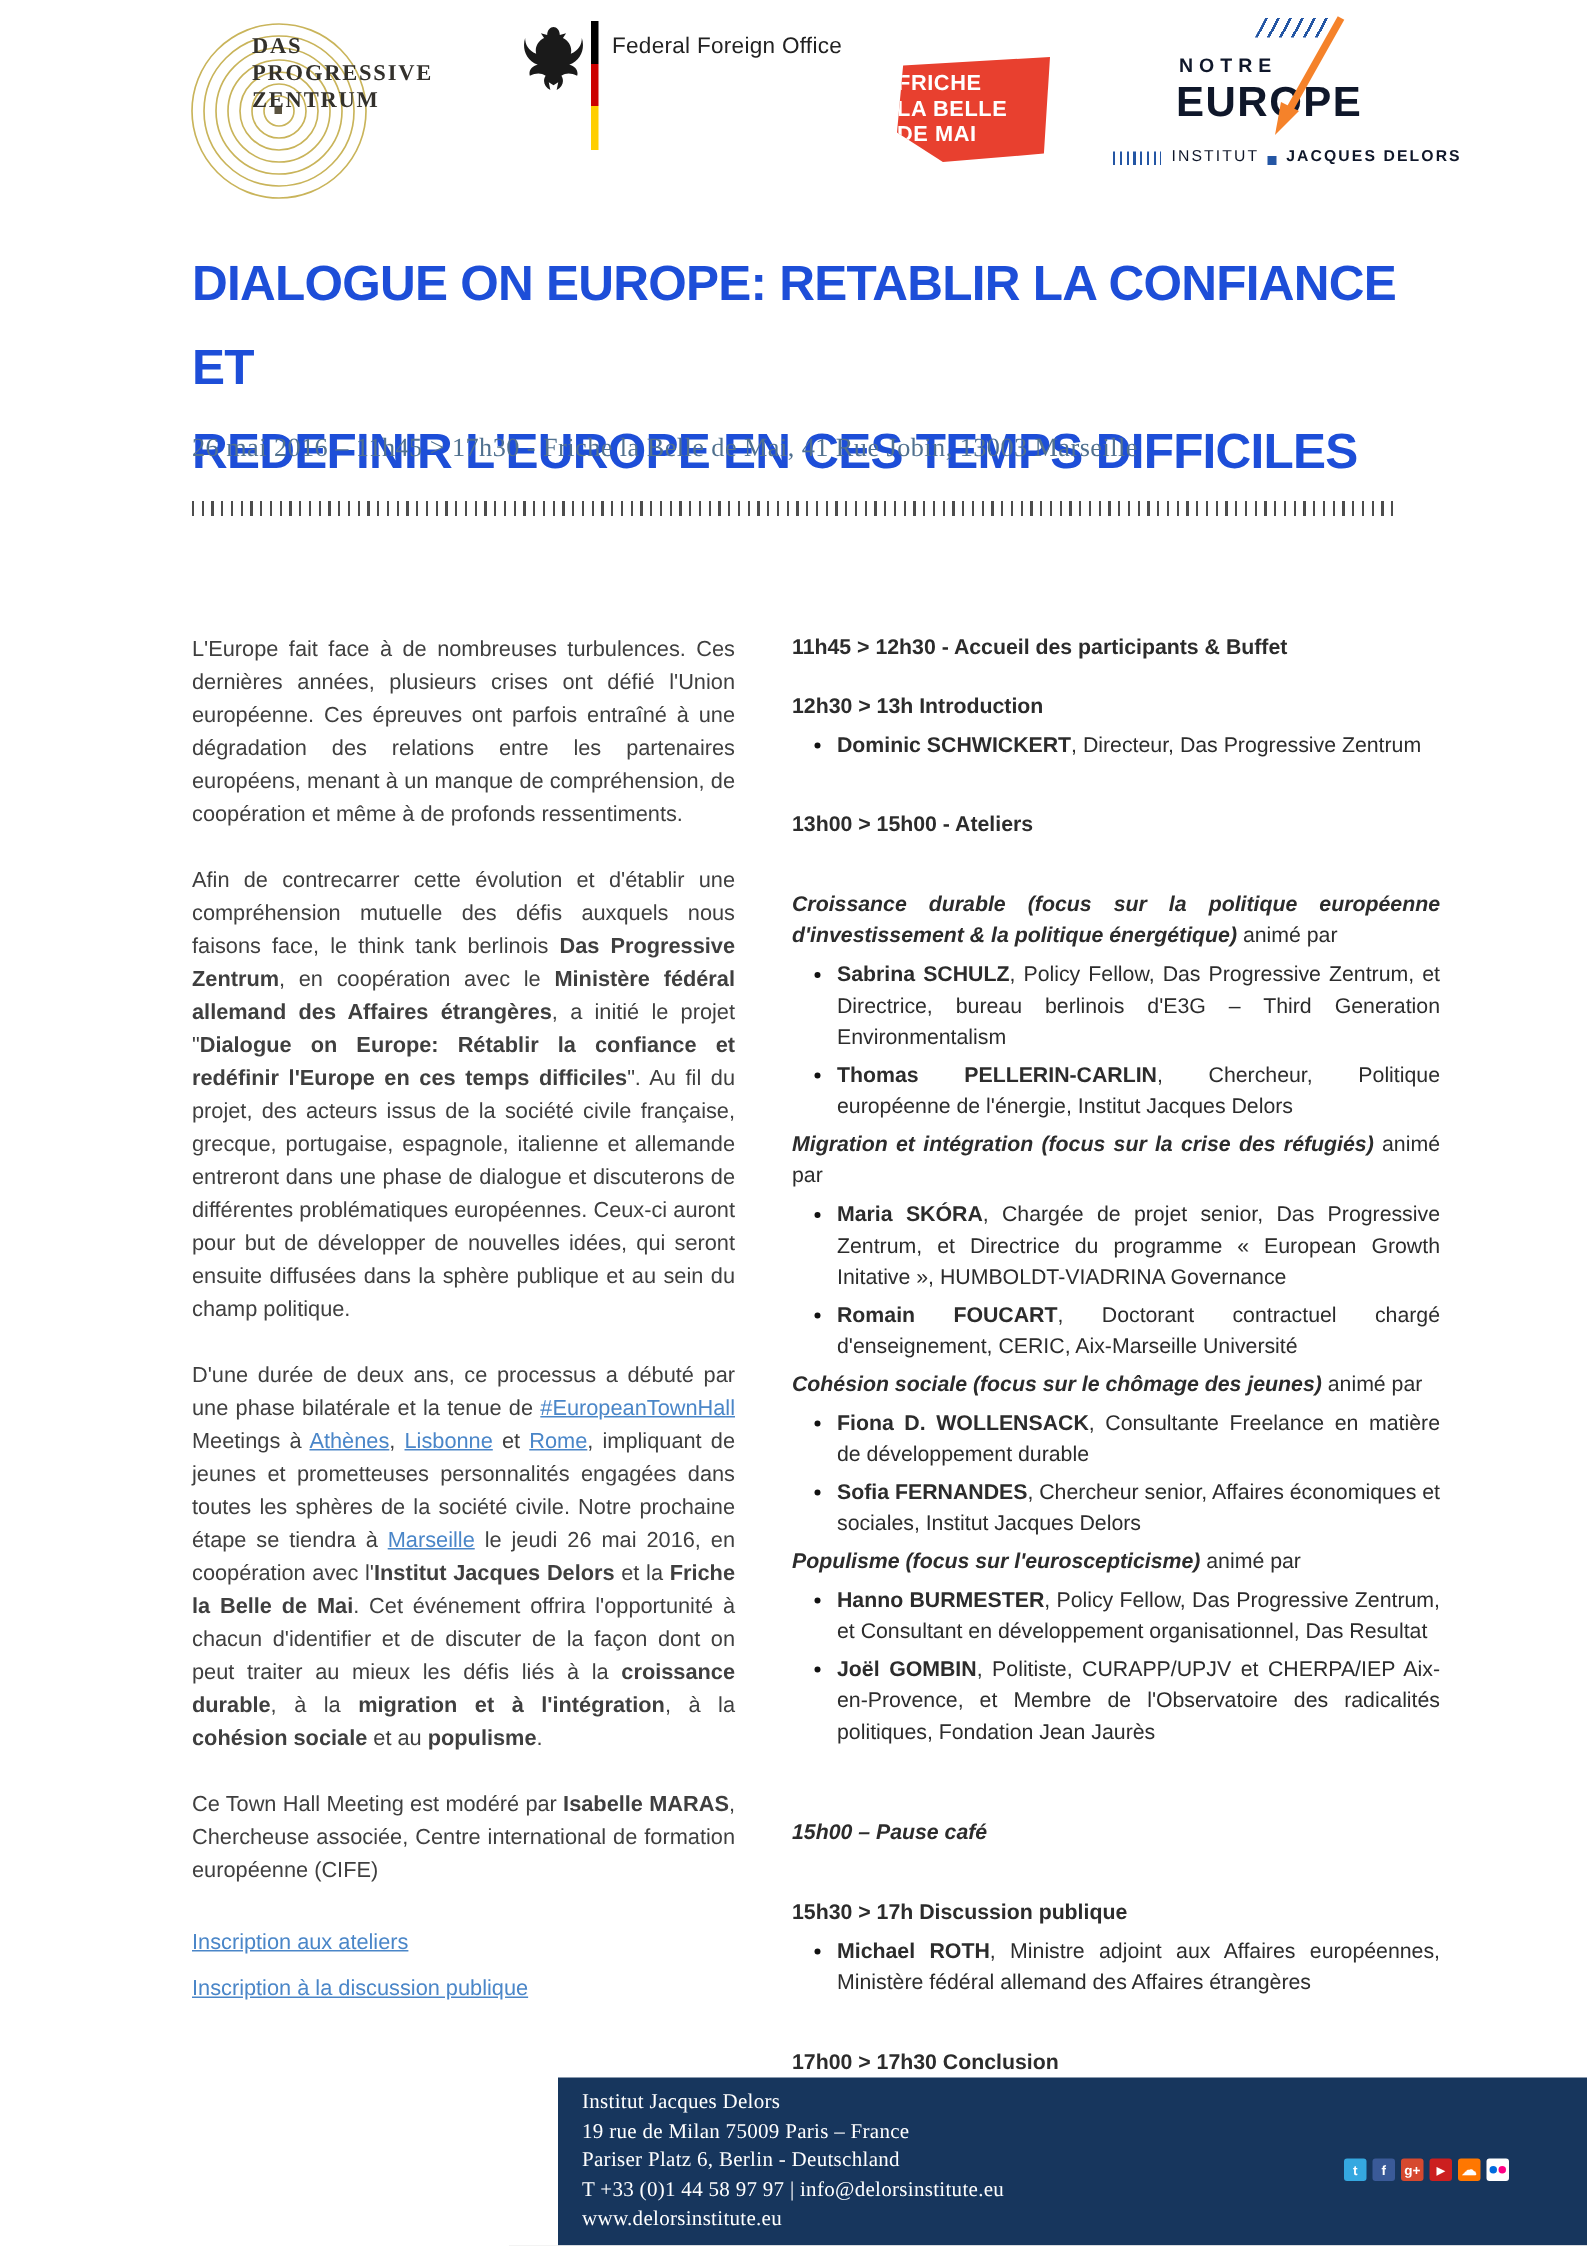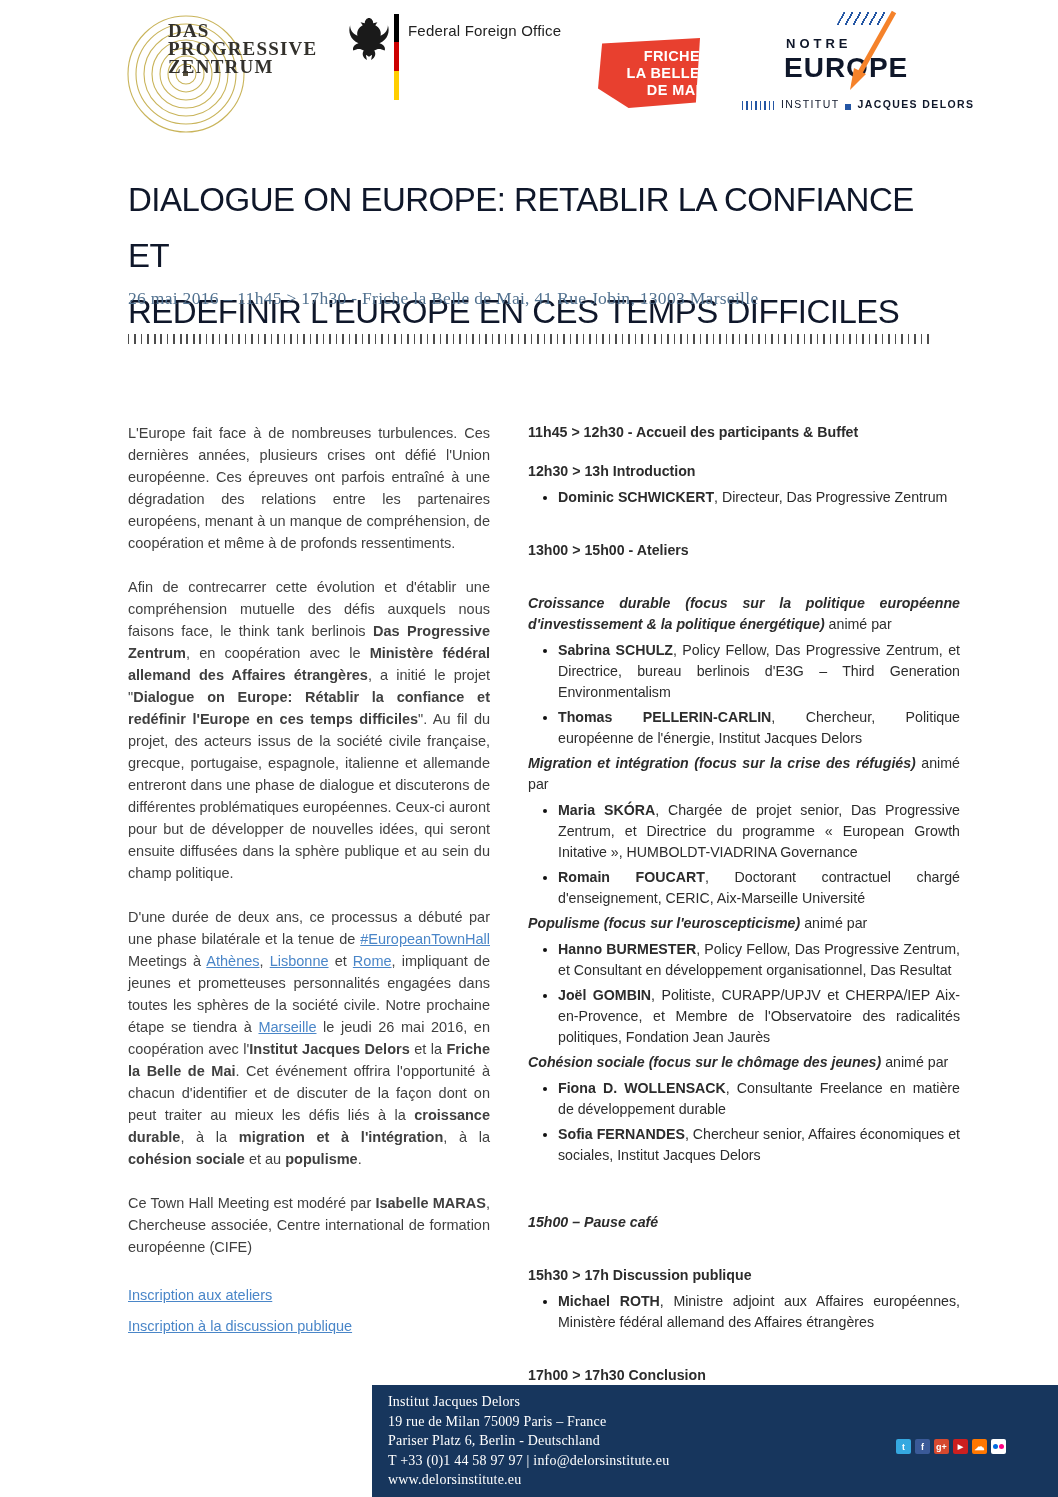--- a/index.html
+++ b/index.html
@@ -7,41 +7,41 @@
   body { font-family: "Liberation Sans", sans-serif; }
   .page {
     position: relative; width: 1058px; height: 1497px;
     background: #ffffff; overflow: hidden; margin: 0 auto;
     color: #3d3d3d;
   }
 
   
   .logo-dpz { position: absolute; left: 116px; top: 8px; width: 200px; height: 132px; }
   .logo-dpz svg { position: absolute; left: 0; top: 0; }
-  .dpz-text { position: absolute; left: 52px; top: 14px; font-family: "Liberation Serif", serif; font-weight: 700; font-size: 19px; letter-spacing: 1.2px; color: #33312c; line-height: 18px; }
+  .dpz-text { position: absolute; left: 52px; top: 14px; font-family: "Liberation Serif", serif; font-weight: 700; font-size: 15px; letter-spacing: 1.2px; color: #33312c; line-height: 18px; }
 
   .logo-ffo { position: absolute; left: 348px; top: 14px; display: flex; align-items: flex-start; }
   .ffo-eagle { width: 42px; height: 50px; }
   .ffo-stripe { width: 5px; height: 86px; margin: 0 9px 0 4px; background: linear-gradient(#000 0 33%, #cc0000 33% 66%, #ffce00 66% 100%); }
   .ffo-label { font-size: 15px; color: #222; padding-top: 8px; letter-spacing: 0.2px; }
 
-  .logo-friche { position: absolute; left: 598px; top: 38px; width: 102px; height: 70px; background: #e8402f; clip-path: polygon(4% 8%, 100% 0%, 96% 92%, 30% 100%, 0% 72%); color: #fff; font-weight: 700; font-size: 14.5px; line-height: 17px; text-align: right; padding-top: 10px; letter-spacing: 0.4px; }
+  .logo-friche { position: absolute; left: 598px; top: 38px; width: 102px; height: 70px; background: #e8402f; clip-path: polygon(4% 8%, 100% 0%, 96% 92%, 30% 100%, 0% 72%); color: #fff; font-weight: 700; font-size: 14.5px; line-height: 17px; text-align: left; padding-top: 10px; letter-spacing: 0.4px; }
 
   .logo-ije { position: absolute; left: 742px; top: 10px; width: 216px; height: 110px; color: #0f172a; }
   .ije-hatch { position: absolute; left: 98px; top: 2px; width: 44px; height: 13px; background: repeating-linear-gradient(90deg, #2456a4 0 2px, transparent 2px 8px); transform: skewX(-28deg); }
   .ije-notre { position: absolute; left: 44px; top: 26px; font-size: 13px; font-weight: 700; letter-spacing: 4px; }
   .ije-europe { position: absolute; left: 42px; top: 42px; font-size: 28px; font-weight: 700; letter-spacing: 1px; }
   .ije-arrow { position: absolute; left: 0; top: 0; pointer-events: none; }
   .ije-bottom { position: absolute; left: 0; top: 88px; display: flex; align-items: flex-end; font-size: 10.5px; letter-spacing: 1.4px; white-space: nowrap; }
   .ije-bars { display: inline-block; width: 32px; height: 9px; margin-right: 7px; background: repeating-linear-gradient(90deg, #2456a4 0 1.5px, transparent 1.5px 4.5px); }
   .ije-square { display: inline-block; width: 6px; height: 6px; background: #2456a4; margin: 0 6px; }
   .ije-bold { font-weight: 700; }
 
   
-  .doc-title { position: absolute; left: 128px; top: 172px; width: 830px; font-size: 33px; font-weight: 400; color: #0f172a; line-height: 56px; letter-spacing: -0.5px; }
+  .doc-title { position: absolute; left: 128px; top: 161px; width: 830px; font-size: 33px; font-weight: 700; color: #1d4ed8; line-height: 56px; letter-spacing: -0.5px; }
   .doc-subtitle { position: absolute; left: 128px; top: 288px; font-family: "Liberation Serif", serif; font-size: 17.5px; color: #51718f; letter-spacing: 0.3px; }
   .divider { position: absolute; left: 128px; top: 334px; width: 806px; height: 10px; background: repeating-linear-gradient(90deg, #4d4d4d 0 1.5px, transparent 1.5px 6.5px); }
 
   
   .columns { position: absolute; left: 128px; top: 374px; width: 832px; display: flex; gap: 38px; margin-top: 48px; }
   .col-left  { width: 362px; font-size: 14.5px; line-height: 22px; text-align: justify; color: #3f3f3f; }
   .col-right { width: 432px; font-size: 14.2px; line-height: 21px; text-align: justify; color: #2c2c2c; }
 
   .col-left p { margin-bottom: 22px; }
   .seg-r { font-weight: 400; }
@@ -172,31 +172,31 @@
           </ul>
         </div>
         <div class="prog-entry gap-sm">
           <div class="prog-head"><span class="seg-bi">Migration et intégration (focus sur la crise des réfugiés)</span><span class="seg-r"> animé par</span></div>
           <ul>
             <li><span class="seg-b">Maria SKÓRA</span>, Chargée de projet senior, Das Progressive Zentrum, et Directrice du programme « European Growth Initative », HUMBOLDT-VIADRINA Governance</li>
             <li><span class="seg-b">Romain FOUCART</span>, Doctorant contractuel chargé d'enseignement, CERIC, Aix-Marseille Université</li>
           </ul>
         </div>
         <div class="prog-entry gap-sm">
+          <div class="prog-head"><span class="seg-bi">Cohésion sociale (focus sur le chômage des jeunes)</span><span class="seg-r"> animé par</span></div>
+          <ul>
+            <li><span class="seg-b">Fiona D. WOLLENSACK</span>, Consultante Freelance en matière de développement durable</li>
+            <li><span class="seg-b">Sofia FERNANDES</span>, Chercheur senior, Affaires économiques et sociales, Institut Jacques Delors</li>
+          </ul>
+        </div>
+        <div class="prog-entry gap-sm">
           <div class="prog-head"><span class="seg-bi">Populisme (focus sur l'euroscepticisme)</span><span class="seg-r"> animé par</span></div>
           <ul>
             <li><span class="seg-b">Hanno BURMESTER</span>, Policy Fellow, Das Progressive Zentrum, et Consultant en développement organisationnel, Das Resultat</li>
             <li><span class="seg-b">Joël GOMBIN</span>, Politiste, CURAPP/UPJV et CHERPA/IEP Aix-en-Provence, et Membre de l'Observatoire des radicalités politiques, Fondation Jean Jaurès</li>
-          </ul>
-        </div>
-        <div class="prog-entry gap-sm">
-          <div class="prog-head"><span class="seg-bi">Cohésion sociale (focus sur le chômage des jeunes)</span><span class="seg-r"> animé par</span></div>
-          <ul>
-            <li><span class="seg-b">Fiona D. WOLLENSACK</span>, Consultante Freelance en matière de développement durable</li>
-            <li><span class="seg-b">Sofia FERNANDES</span>, Chercheur senior, Affaires économiques et sociales, Institut Jacques Delors</li>
           </ul>
         </div>
         <div class="prog-entry gap-xl">
           <div class="prog-head"><span class="seg-bi">15h00 – Pause café</span></div>
         </div>
         <div class="prog-entry gap-lg">
           <div class="prog-head"><span class="seg-b">15h30 &gt; 17h Discussion publique</span></div>
           <ul>
             <li><span class="seg-b">Michael ROTH</span>, Ministre adjoint aux Affaires européennes, Ministère fédéral allemand des Affaires étrangères</li>
           </ul>

